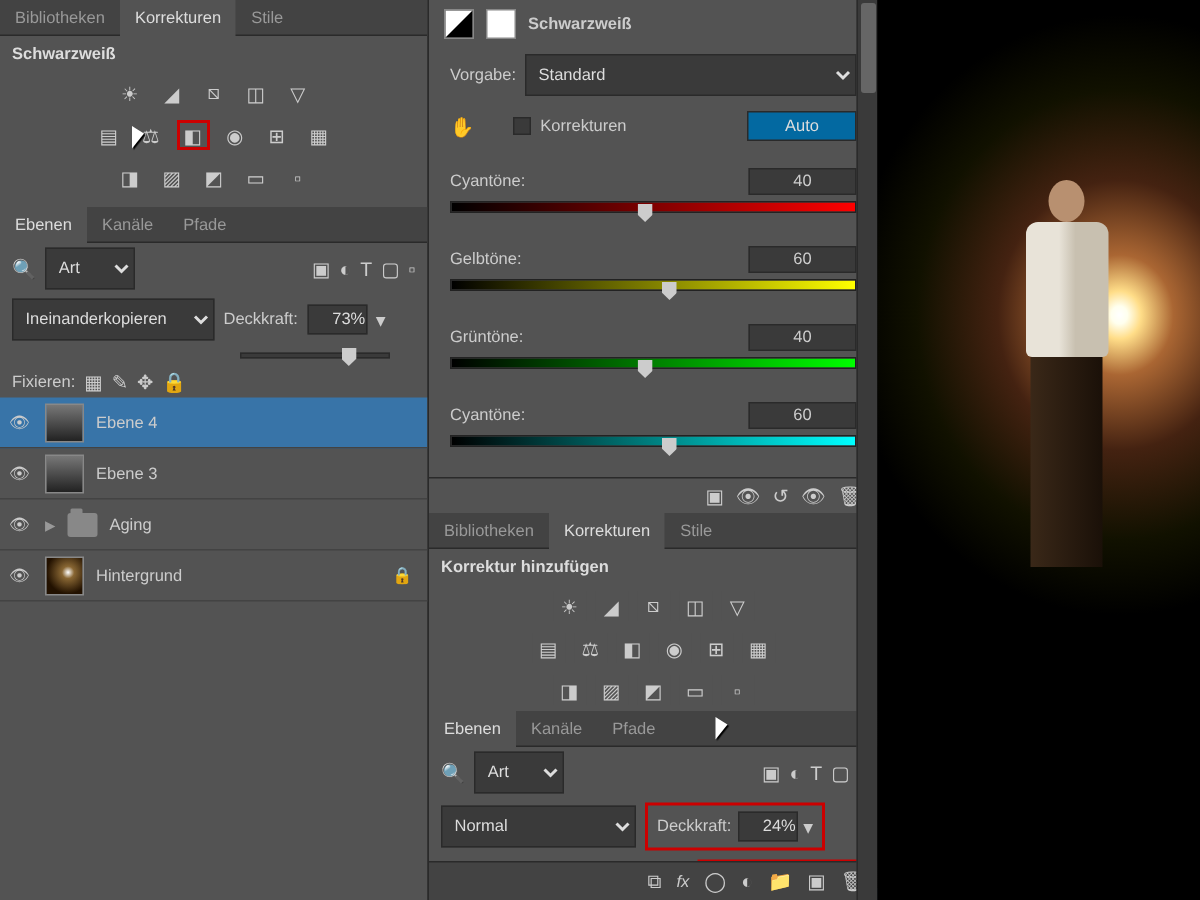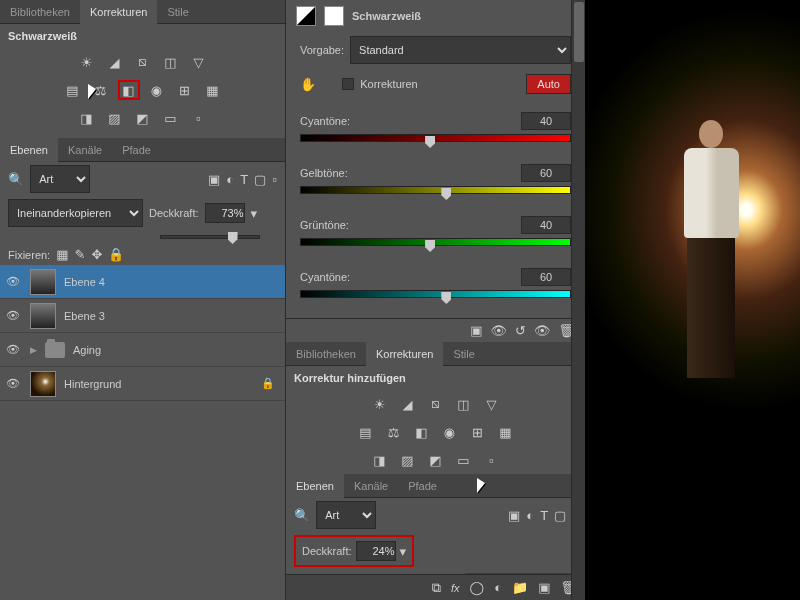--- a/index.html
+++ b/index.html
@@ -28,29 +28,29 @@
 .eye{width:18px;height:18px;display:flex;align-items:center;justify-content:center}
 .thumb{width:26px;height:26px;background:linear-gradient(135deg,#333,#111);border:1px solid #888}
 .thumb.bw{background:linear-gradient(180deg,#777 0%,#555 40%,#222 100%)}
 .thumb.bg{background:radial-gradient(circle at 60% 40%,#fff 0%,#863 20%,#210 70%)}
 .thumb.white{background:#fff}
 .thumb.sm{width:20px;height:20px}
 .lock{margin-left:auto;margin-right:6px;color:#999}
 .bw-header{display:flex;align-items:center;gap:8px;padding:6px 10px}
 .tone{padding:4px 14px}
 .tone-label{display:flex;justify-content:space-between;align-items:center;margin-top:8px}
-.tone-num{width:50px;background:#3a3a3a;border:1px solid #2a2a2a;text-align:center;padding:2px}
+.tone-num{width:72px;background:#3a3a3a;border:1px solid #2a2a2a;text-align:center;padding:2px}
 .tone-slider{height:14px;position:relative;margin-top:4px}
 .tone-grad{height:8px;border:1px solid #222}
 .red{background:linear-gradient(90deg,#000,#f00)}
 .yellow{background:linear-gradient(90deg,#000,#ff0)}
 .green{background:linear-gradient(90deg,#000,#0f0)}
 .cyan{background:linear-gradient(90deg,#000,#0ff)}
 .tone-slider .slider-thumb{top:2px}
-.btn{background:#b91c1c;border:1px solid #2a2a2a;color:#ddd;padding:3px 10px}
+.btn{background:#0369a1;border:1px solid #2a2a2a;color:#ddd;padding:3px 24px}
 .checkbox{width:12px;height:12px;background:#3a3a3a;border:1px solid #2a2a2a;display:inline-block}
 .footer{position:absolute;bottom:0;left:0;right:0;height:26px;background:#434343;display:flex;align-items:center;justify-content:flex-end;gap:10px;padding:0 8px;border-top:1px solid #2a2a2a}
 .opacity-box{position:relative}
 .redmark{border:2px solid #c00}
 .cursor{position:absolute;width:12px;height:16px;pointer-events:none;z-index:100}
 .cursor::before{content:"";position:absolute;width:0;height:0;border-left:8px solid #fff;border-top:5px solid transparent;border-bottom:10px solid transparent;filter:drop-shadow(1px 1px 0 #000)}
 .photo{width:100%;height:100%;position:relative;background:radial-gradient(ellipse 180px 200px at 75% 35%,#fff 0%,#ffe 3%,#fd8 8%,#a63 20%,#421 45%,#110 75%,#000 100%)}
 .figure{position:absolute;left:40%;top:20%;width:80px;height:280px}
 .head{width:24px;height:28px;background:#b89070;border-radius:50%;margin:0 auto}
 .torso{width:55px;height:90px;background:linear-gradient(90deg,#e8e3d8 40%,#c8c0b0 60%);margin:0 auto;border-radius:8px 8px 4px 4px}
@@ -328,20 +328,21 @@
     <span class="ico">🔍</span>
     <select class="select" style="width:60px"><option>Art</option></select>
     <div style="flex:1"></div>
     <span class="ico">▣</span>
     <span class="ico">◐</span>
     <span class="ico">T</span>
     <span class="ico">▢</span>
     <span class="ico">▫</span>
   </div>
   <div class="row">
+    <select class="select" style="width:130px"><option>Normal</option></select>
     <div class="redmark opacity-box" style="padding:4px 6px;display:flex;align-items:center;gap:4px">
       <span>Deckkraft:</span>
       <input class="input-num" value="24%" style="">
       <span class="ico">▾</span>
     </div>
   </div>
   <div class="row">
     <span>Fixieren:</span>
     <span class="ico">▦</span>
     <span class="ico">✎</span>

